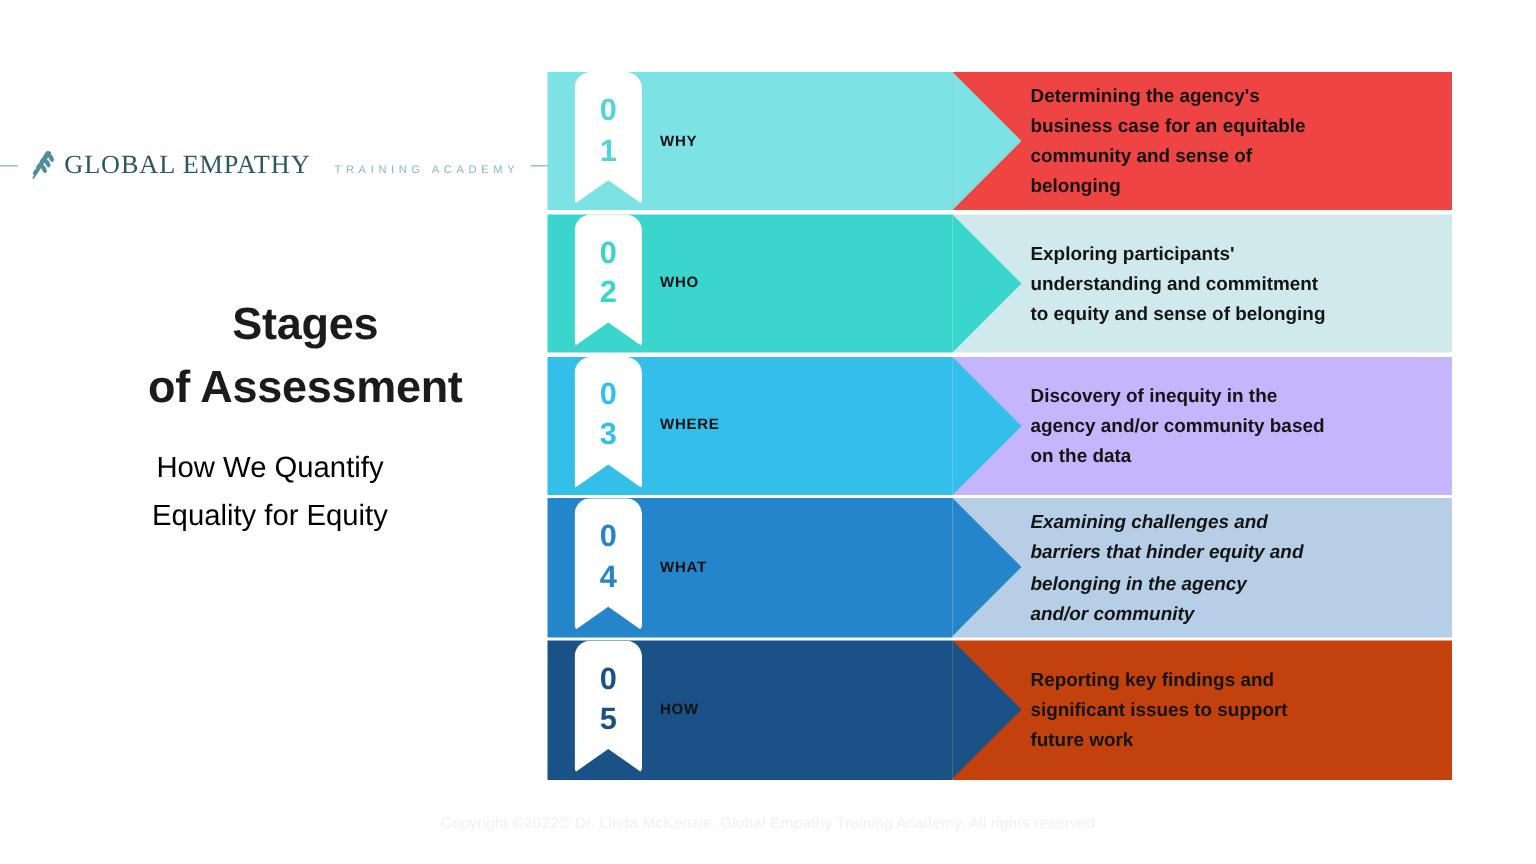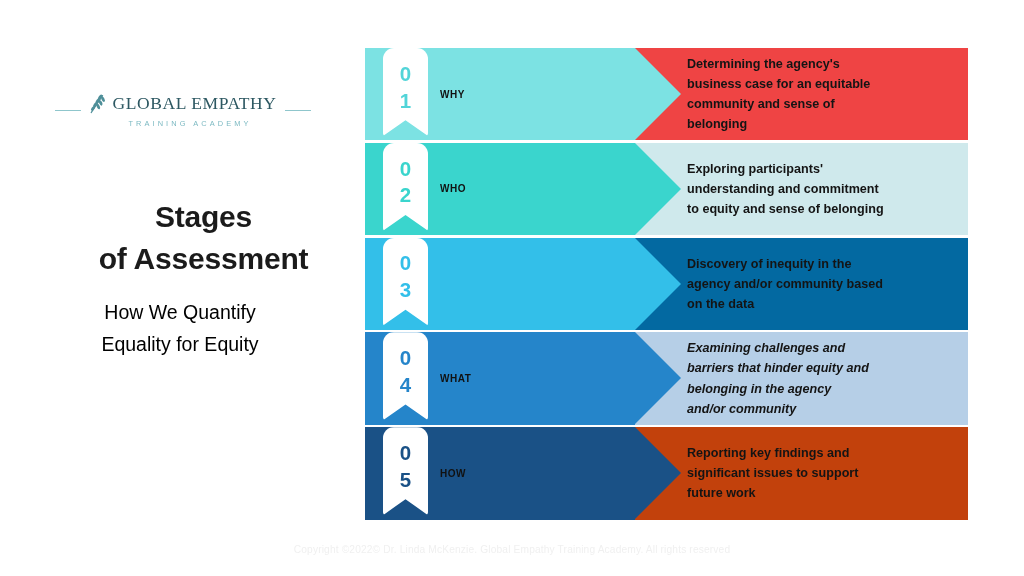--- a/index.html
+++ b/index.html
@@ -28,21 +28,21 @@
   }
   .logo-rule {
     height:1px;
     background:#8fc6cc;
     flex:0 0 26px;
   }
   .logo-rule.left  { margin-right:6px; }
   .logo-rule.right { margin-left:8px; }
   #logo-wordmark {
     display:flex;
-    flex-direction:column;
+    flex-direction:row;
     align-items:center;
     line-height:1;
   }
   #logo-top-line {
     display:flex;
     align-items:center;
   }
   #wheat-icon {
     width:20px; height:22px;
     margin-right:5px;
@@ -249,31 +249,32 @@
       <div class="stage-arrow-tip" style="color: rgb(58, 213, 205);"></div>
       <div class="stage-badge" style="color: rgb(58, 213, 205);">
         <span class="stage-badge-digit">0</span>
         <span class="stage-badge-digit">2</span>
       </div>
       <div class="stage-label">WHO</div>
     </div>
   </div>
 
   <div class="stage-row">
-    <div class="stage-panel" style="background: #0369a1;">
+    <div class="stage-panel" style="background: #c4b5fd;">
       <div class="stage-desc">Discovery of inequity in the
 agency and/or community based
 on the data</div>
     </div>
     <div class="stage-arrow" style="background: rgb(51, 191, 233);">
       <div class="stage-arrow-tip" style="color: rgb(51, 191, 233);"></div>
       <div class="stage-badge" style="color: rgb(51, 191, 233);">
         <span class="stage-badge-digit">0</span>
         <span class="stage-badge-digit">3</span>
       </div>
+      <div class="stage-label">WHERE</div>
     </div>
   </div>
 
   <div class="stage-row">
     <div class="stage-panel" style="background: rgb(182, 207, 231); font-style: italic;">
       <div class="stage-desc">Examining challenges and
 barriers that hinder equity and
 belonging in the agency
 and/or community</div>
     </div>

